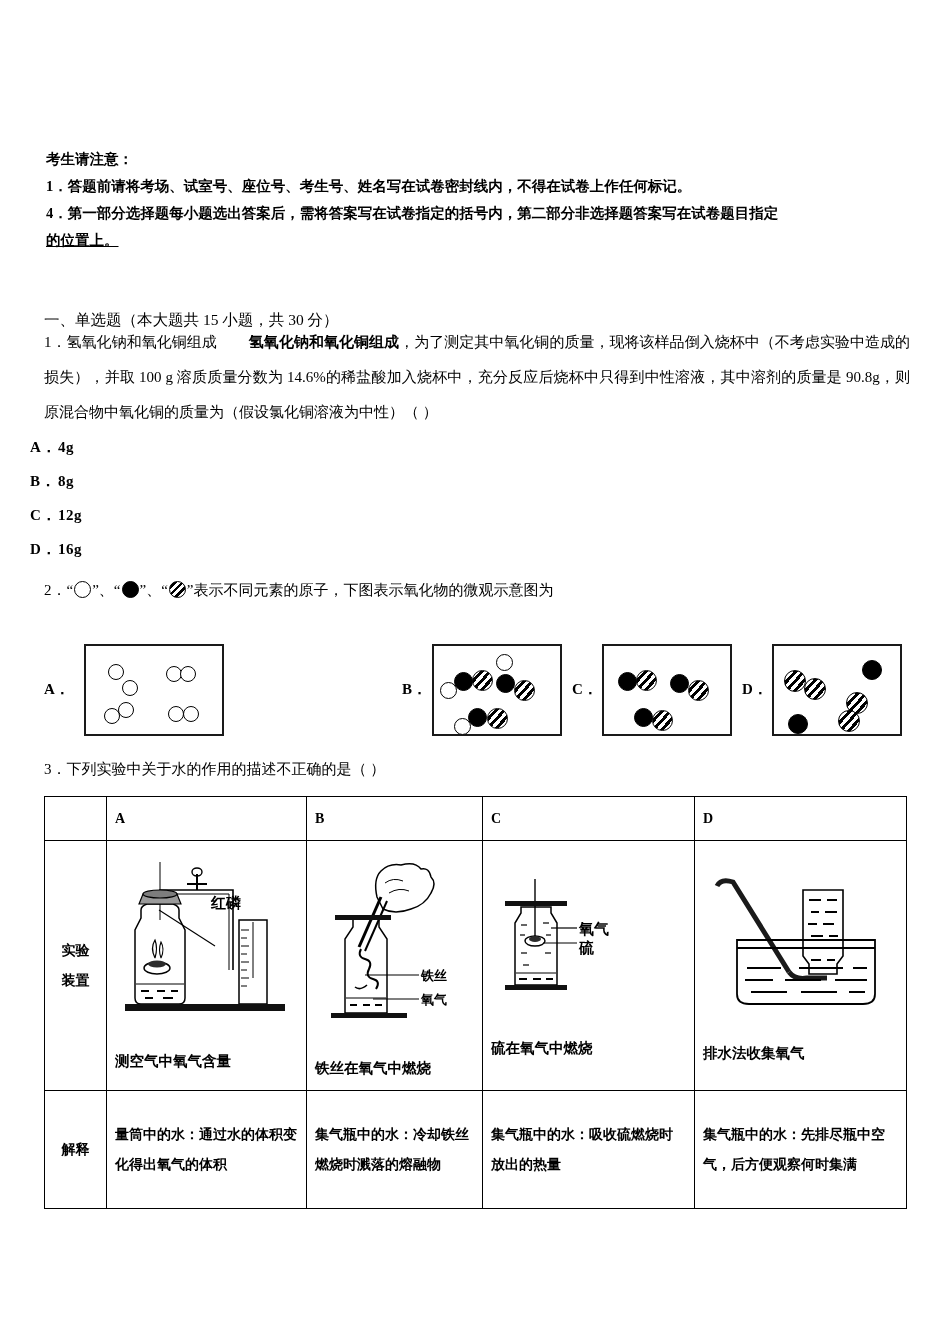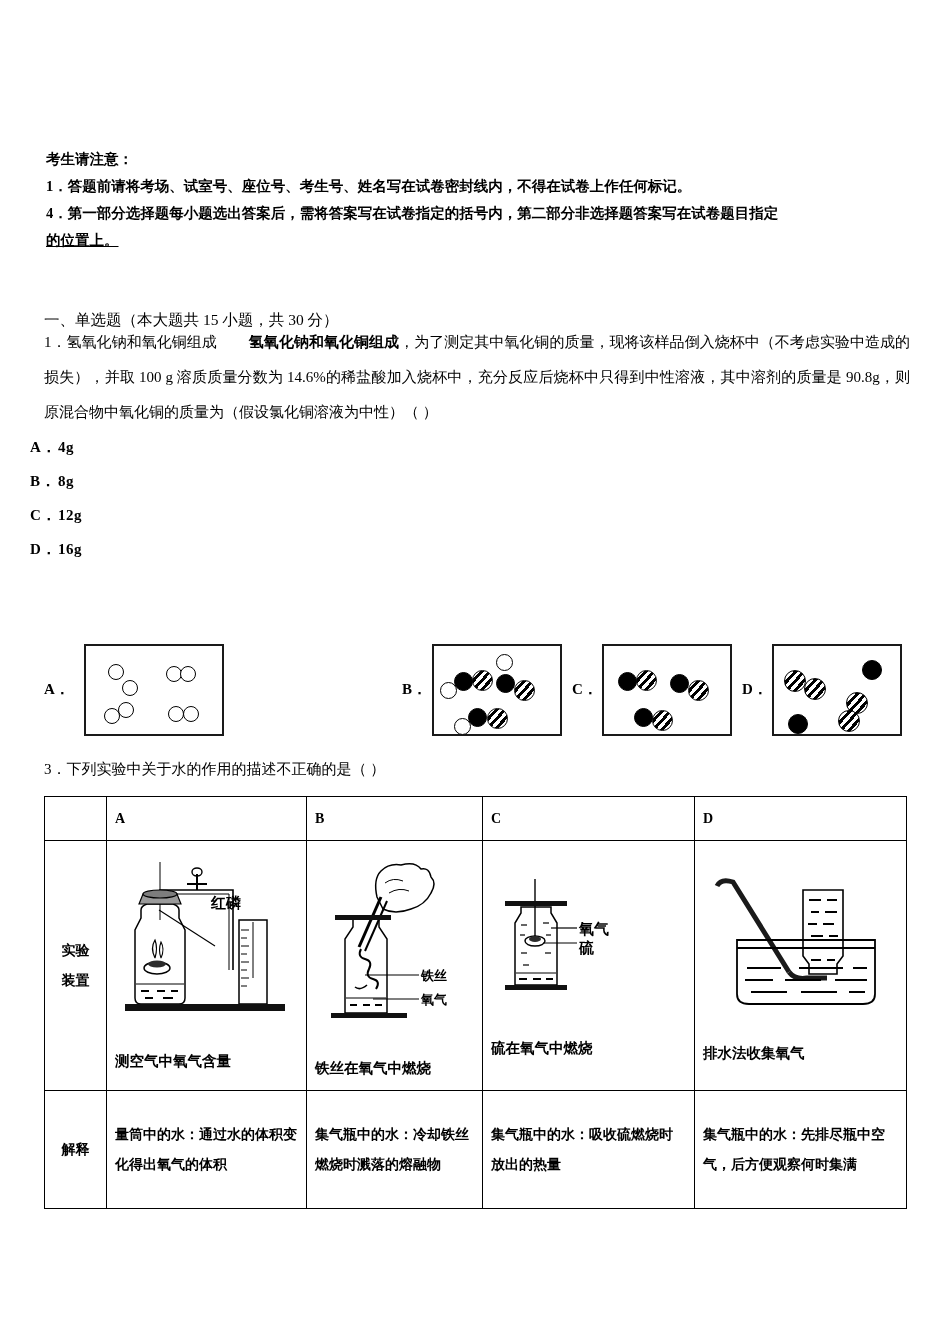--- a/index.html
+++ b/index.html
@@ -207,20 +207,21 @@
 
   <div class="q1"><span>1．</span><span>氢氧化钠和氧化铜组成</span><b>氢氧化钠和氧化铜组成</b><span>，为了测定其中氧化铜的质量，现将该样品倒入烧杯中（不考虑实验中造成的损失），并取 100 g 溶质质量分数为 14.6%的稀盐酸加入烧杯中，充分反应后烧杯中只得到中性溶液，其中溶剂的质量是 90.8g，则原混合物中氧化铜的质量为（假设氯化铜溶液为中性）（      ）</span></div>
 
   <div class="q1-opts">
     <div class="opt-row"><span class="lbl">A．</span><span>4g</span></div>
     <div class="opt-row"><span class="lbl">B．</span><span>8g</span></div>
     <div class="opt-row"><span class="lbl">C．</span><span>12g</span></div>
     <div class="opt-row"><span class="lbl">D．</span><span>16g</span></div>
   </div>
 
+  <div class="q2-stem"><span>2．</span><span>“</span><span class="inline-atom atom-white"></span><span>”、“</span><span class="inline-atom atom-black"></span><span>”、“</span><span class="inline-atom atom-striped"></span><span>”</span><span>表示不同元素的原子，下图表示氧化物的微观示意图为</span></div>
 
   <div class="q2-row">
 
     <div class="q2-item" style="left:44px;width:220px;">
       <span class="q2-label" style="left:0;">A．</span>
       <div class="mol-box" style="left:40px;top:6px;width:140px;height:92px;">
         <span class="atom a-white" style="left:22px;top:18px;width:16px;height:16px;"></span>
         <span class="atom a-white" style="left:36px;top:34px;width:16px;height:16px;"></span>
         <span class="atom a-white" style="left:80px;top:20px;width:16px;height:16px;"></span>
         <span class="atom a-white" style="left:94px;top:20px;width:16px;height:16px;"></span>

